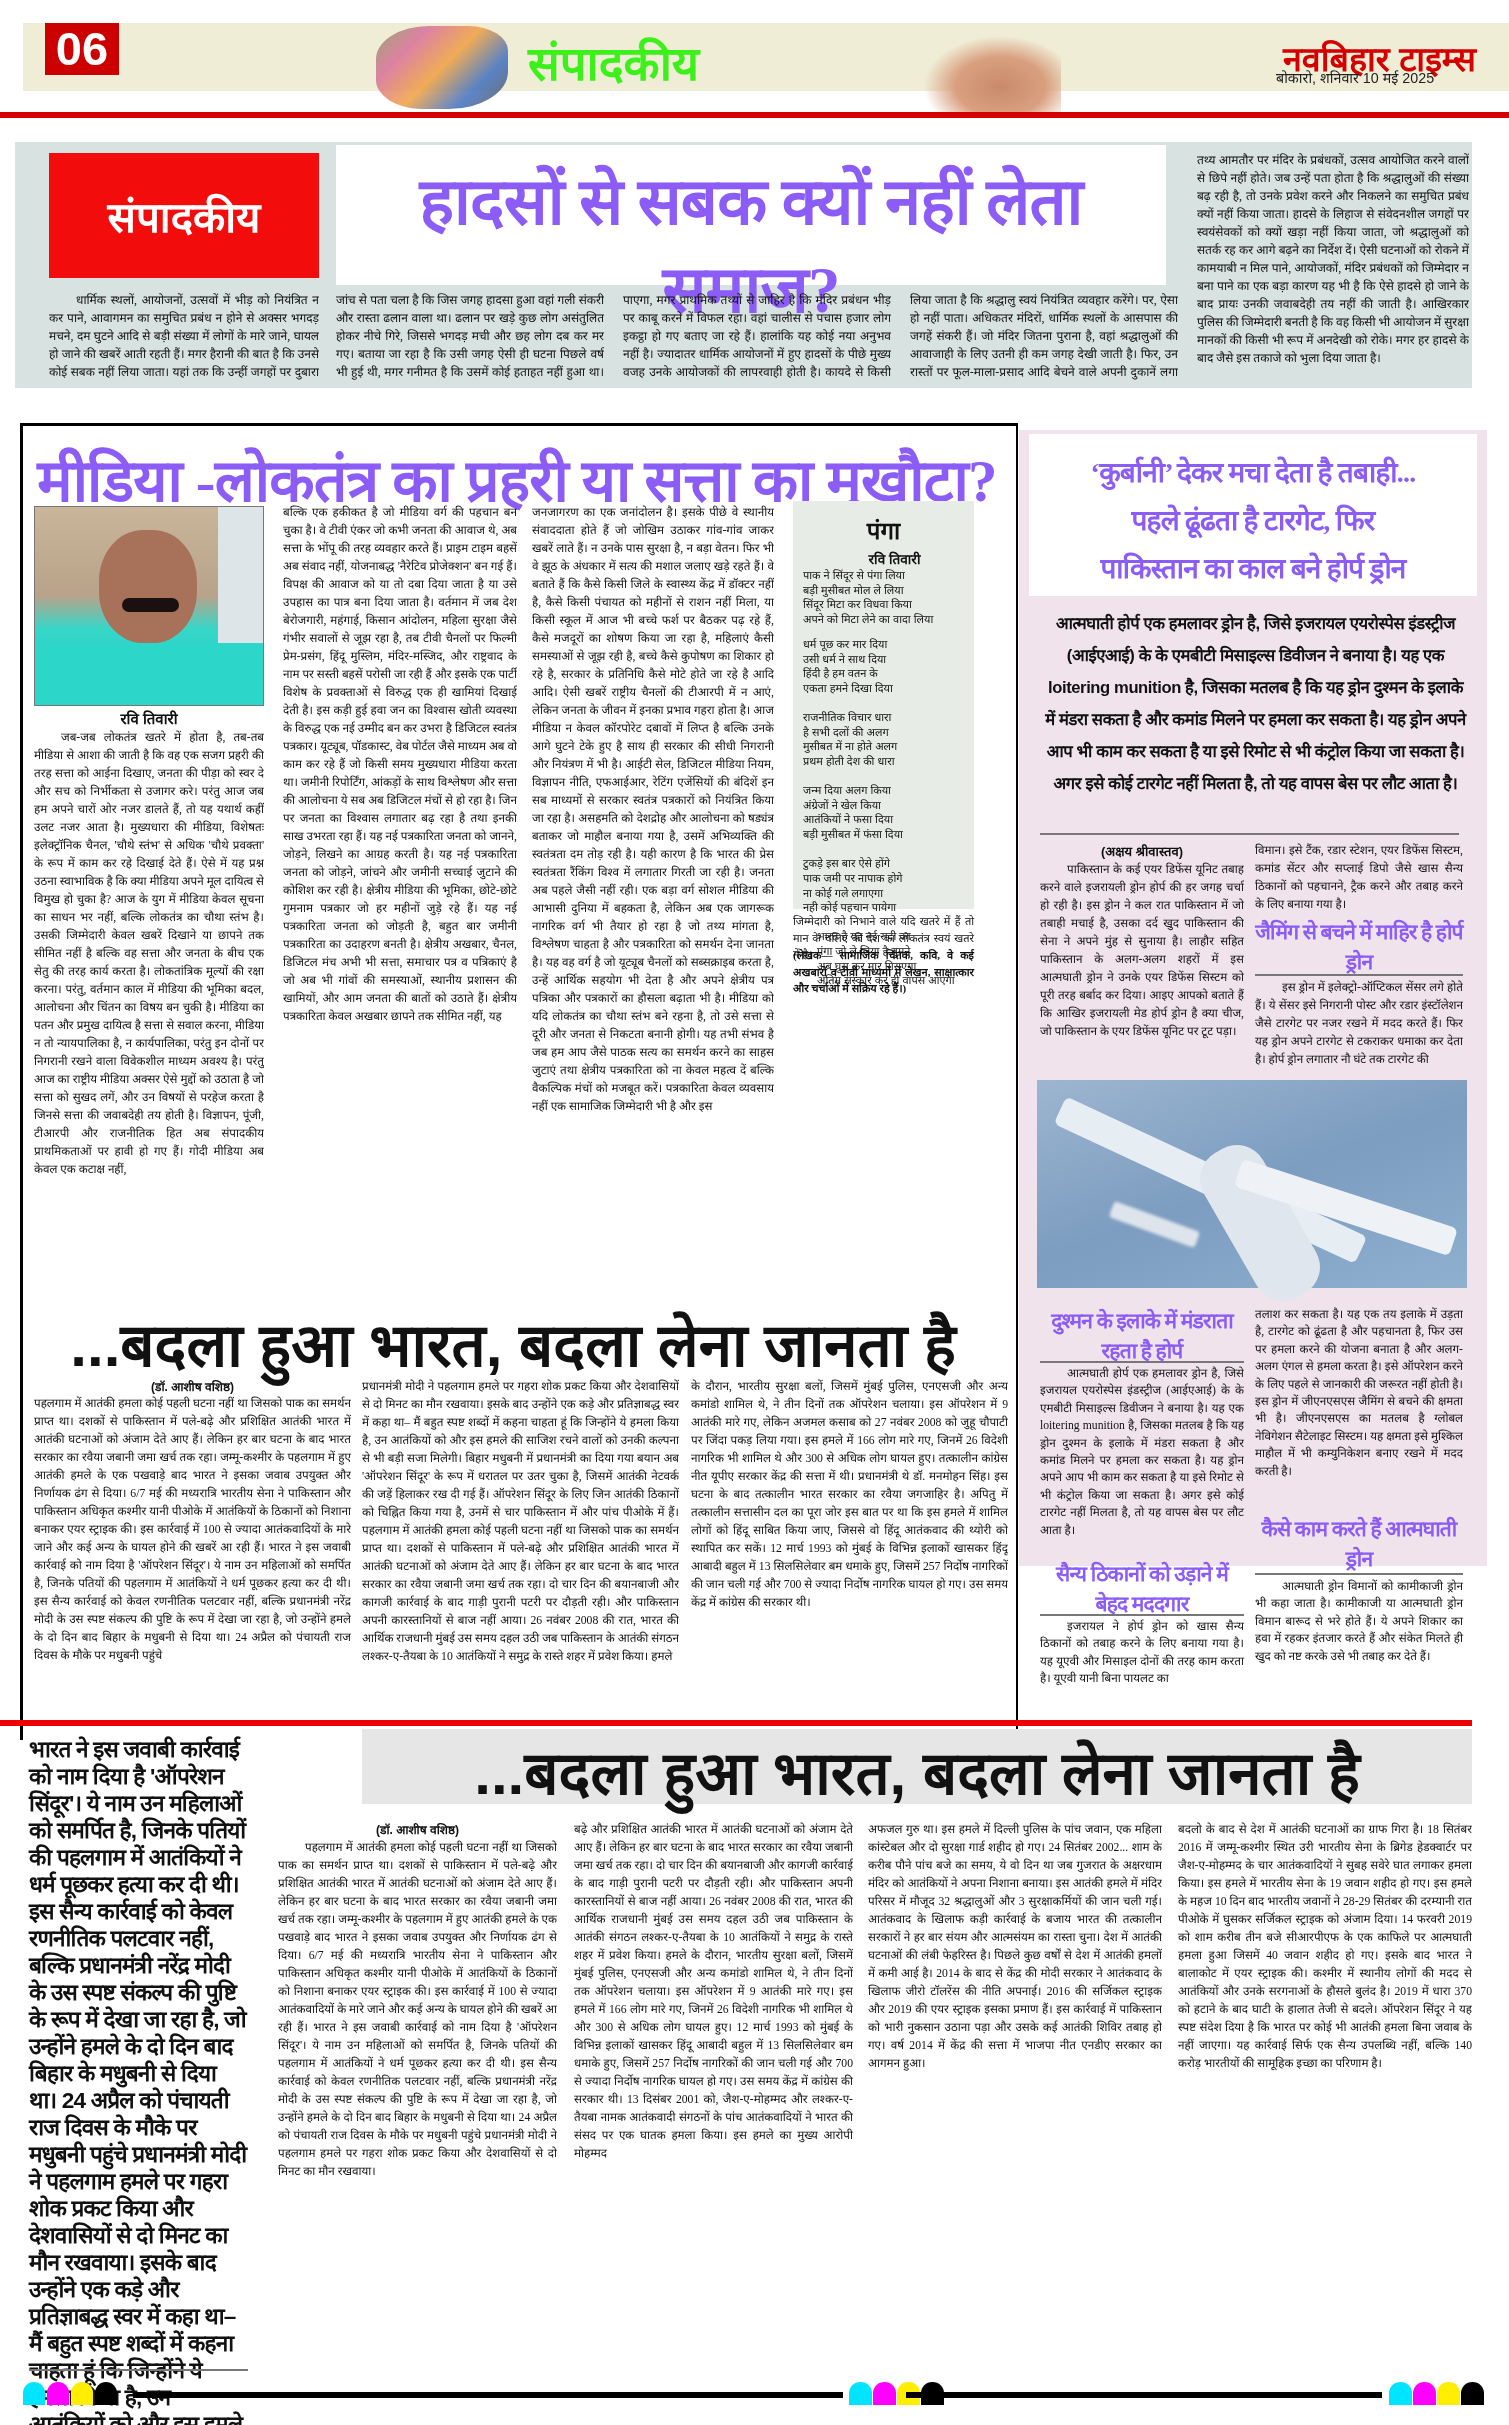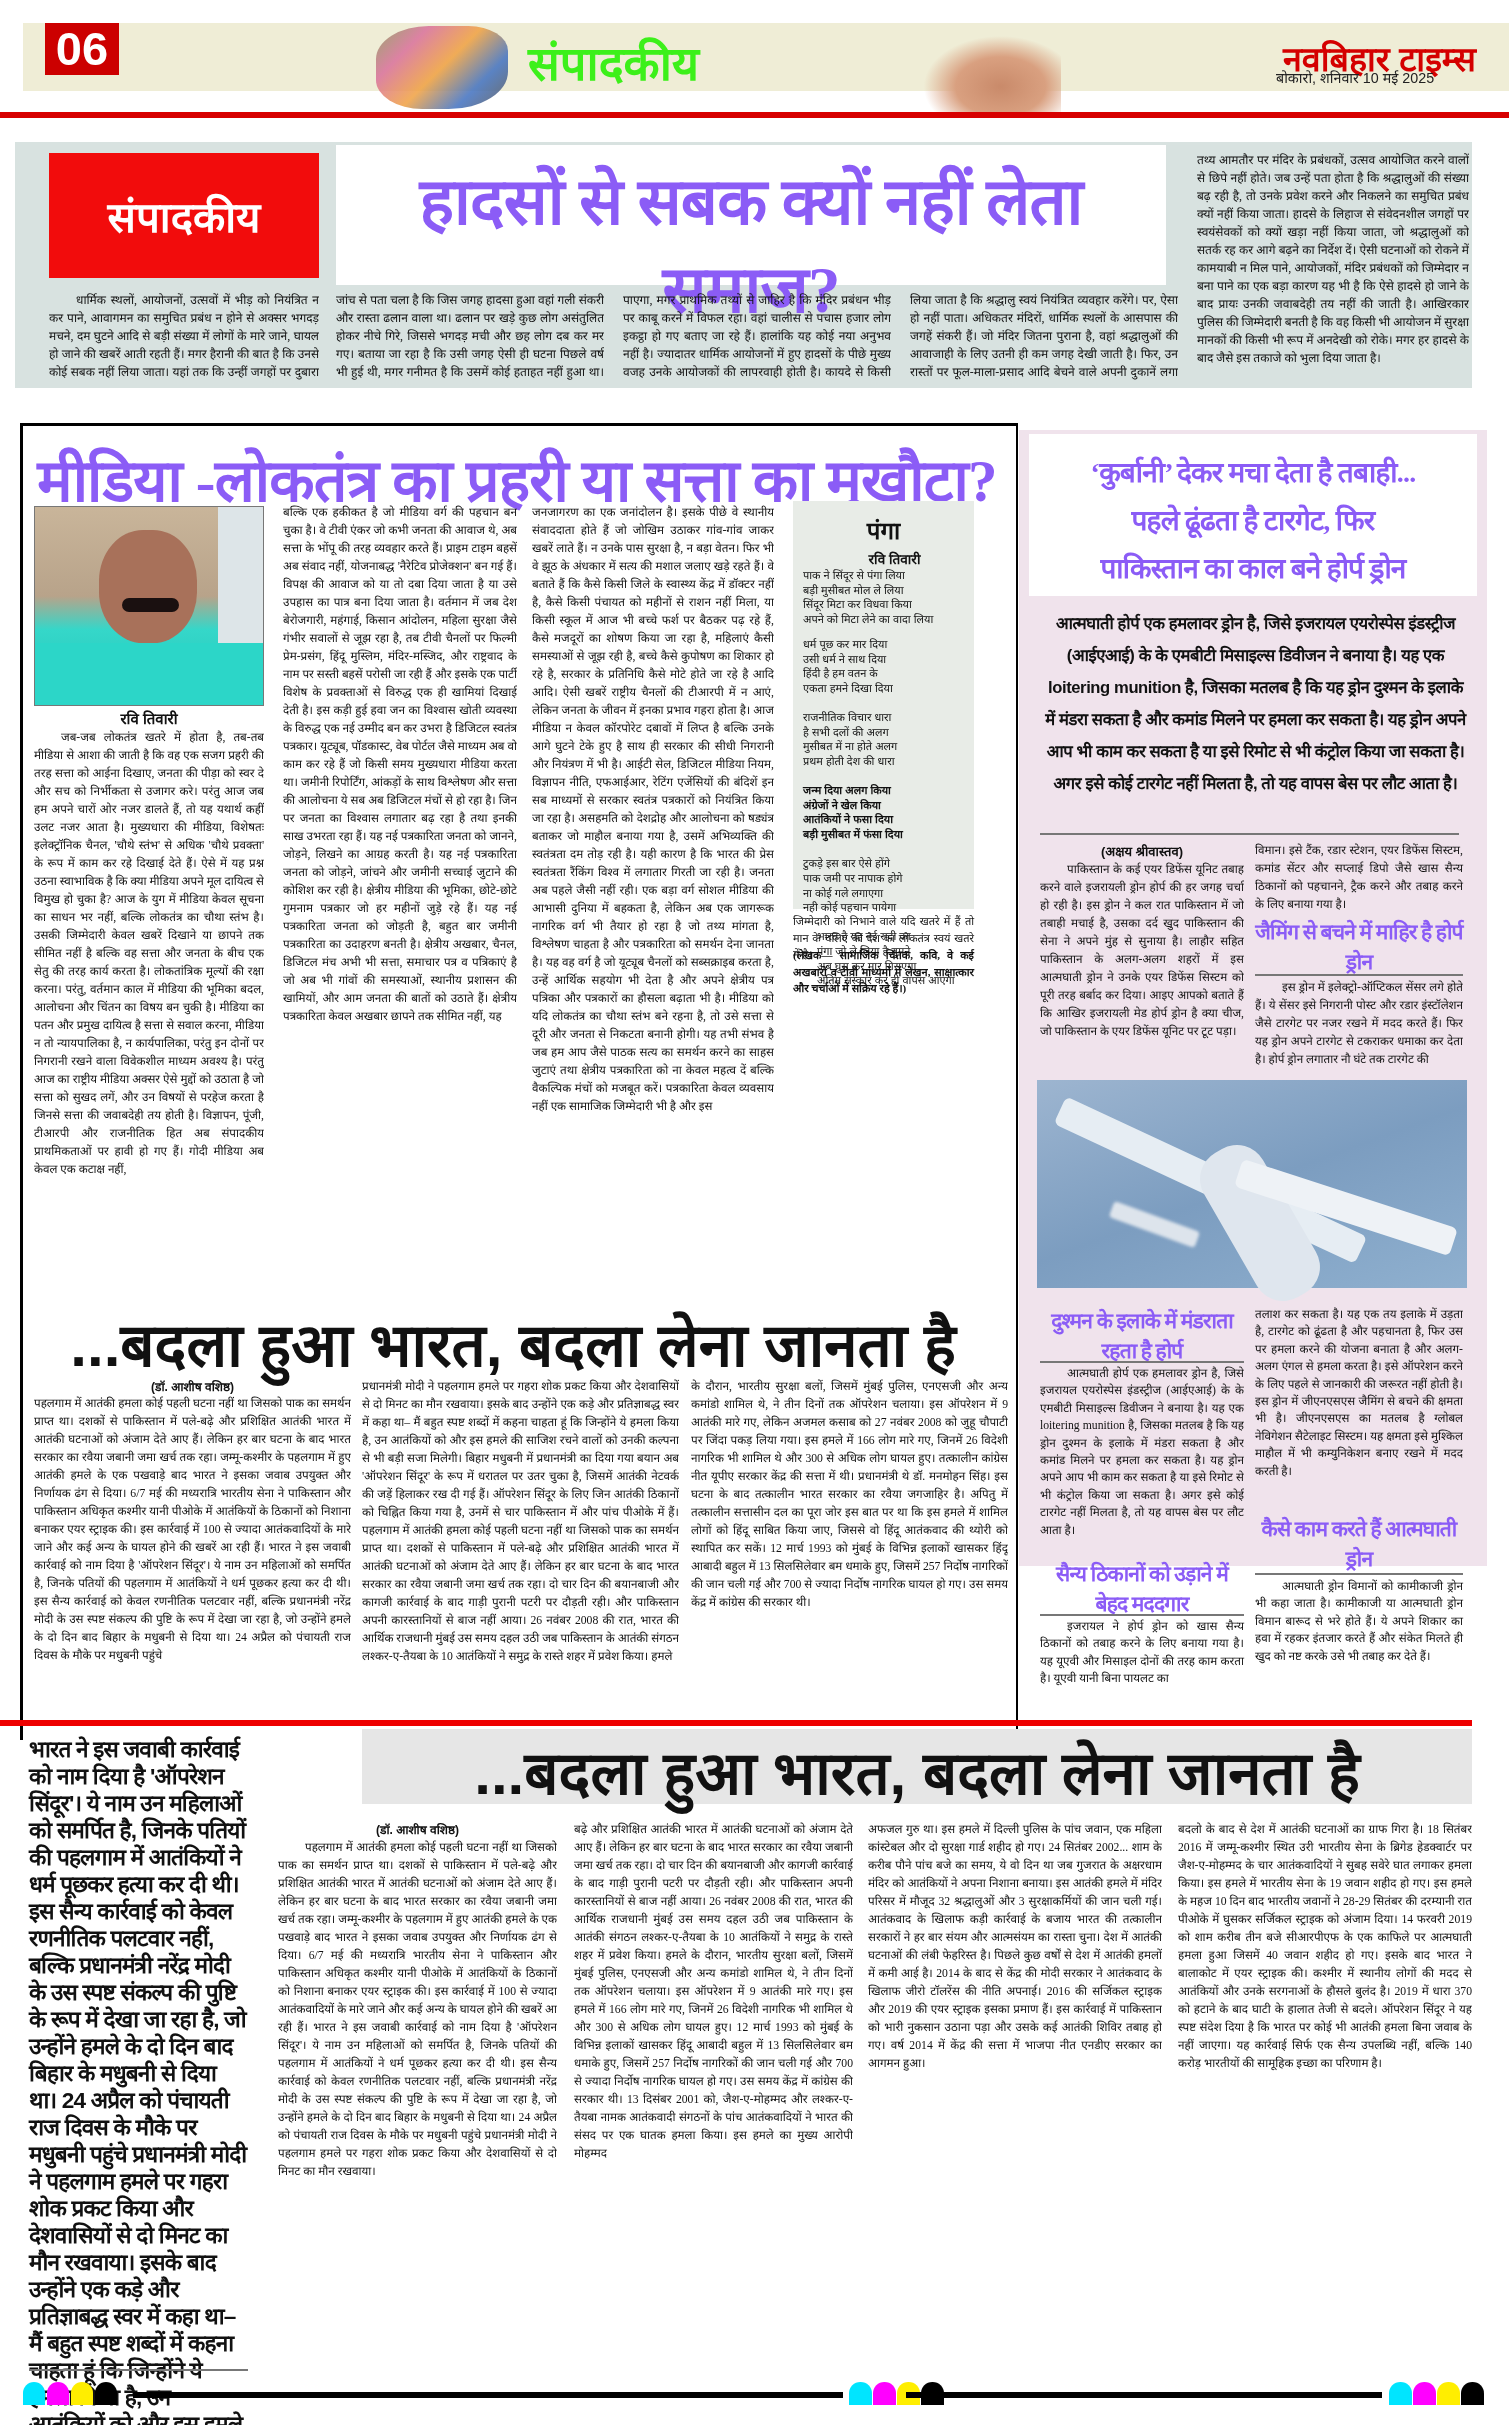--- a/index.html
+++ b/index.html
@@ -105,21 +105,21 @@
       <div>उसी धर्म ने साथ दिया</div>
       <div>हिंदी है हम वतन के</div>
       <div>एकता हमने दिखा दिया</div>
     </div>
     <div style="margin-bottom: 14.3px;">
       <div>राजनीतिक विचार धारा</div>
       <div>है सभी दलों की अलग</div>
       <div>मुसीबत में ना होते अलग</div>
       <div>प्रथम होती देश की धारा</div>
     </div>
-    <div style="margin-bottom: 14.3px; font-weight: bold;">
+    <div style="margin-bottom: 14.3px;">
       <div>जन्म दिया अलग किया</div>
       <div>अंग्रेजों ने खेल किया</div>
       <div>आतंकियों ने फसा दिया</div>
       <div>बड़ी मुसीबत में फंसा दिया</div>
     </div>
     <div style="margin-bottom: 14.3px;">
       <div>टुकड़े इस बार ऐसे होंगे</div>
       <div>पाक जमी पर नापाक होगे</div>
       <div>ना कोई गले लगाएगा</div>
       <div>नही कोई पहचान पायेगा</div>

